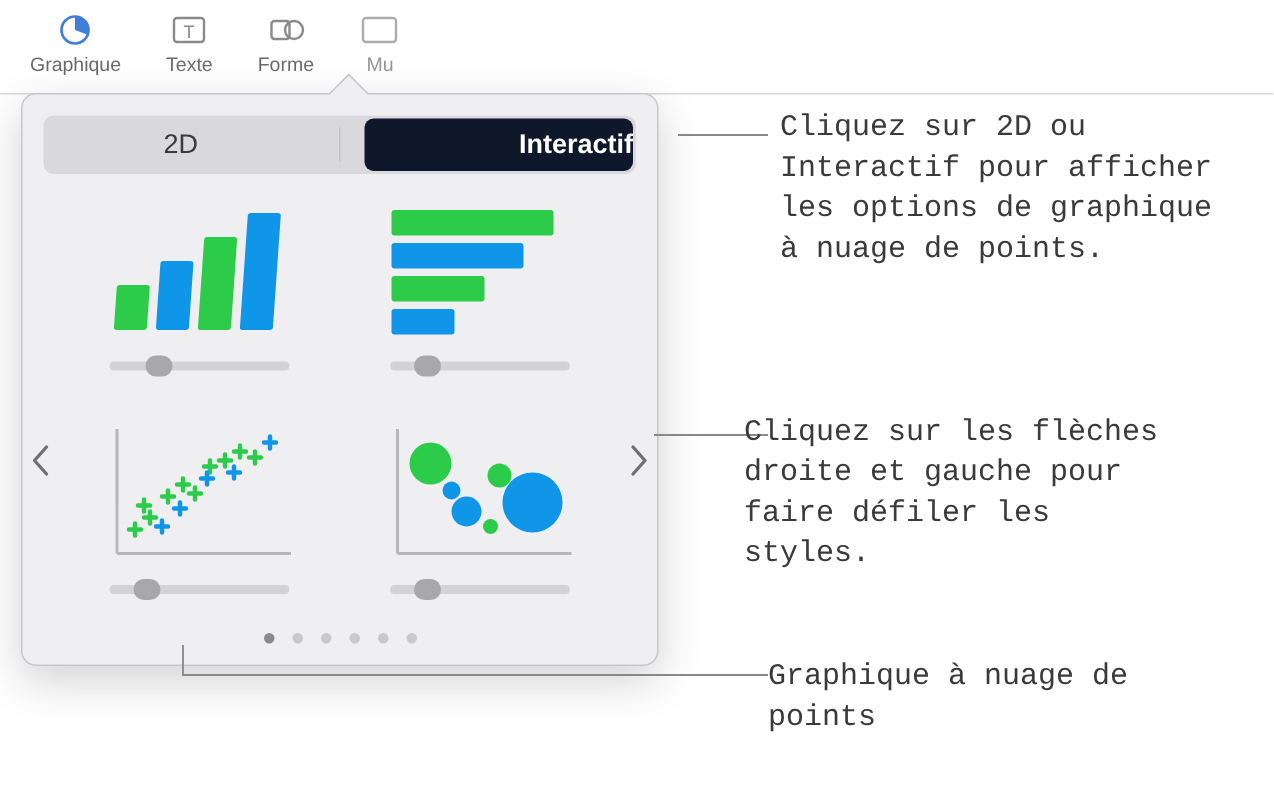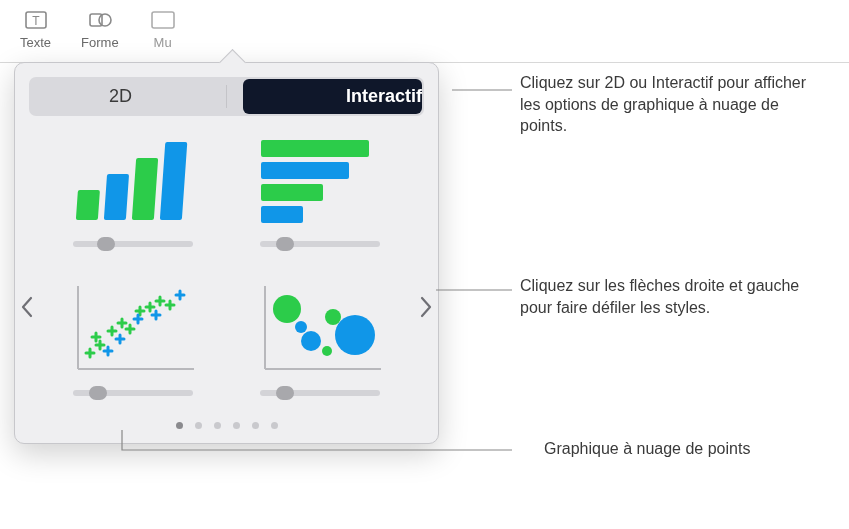--- a/index.html
+++ b/index.html
@@ -143,39 +143,49 @@
       width: 7px;
       height: 7px;
       border-radius: 50%;
       background: #c9c9cd;
       cursor: pointer;
     }
     .dot.active { background: #8a8a8e; }
     
     .callout {
       position: absolute;
-      font-size: 16px;
+      font-size: 20px;
       color: #3a3a3a;
       line-height: 1.35;
+      font-family: Liberation Mono, monospace;
     }
     .callout-1 { top: 72px; left: 520px; width: 300px; }
-    .callout-2 { top: 275px; left: 520px; width: 300px; }
-    .callout-3 { top: 438px; left: 544px; width: 300px; }
+    .callout-2 { top: 275px; left: 496px; width: 300px; }
+    .callout-3 { top: 438px; left: 512px; width: 300px; }
     
     .leader {
       position: absolute;
       stroke: #888;
       stroke-width: 1.2;
       fill: none;
     }
   </style>
 </head>
 <body>
 
 <div class="toolbar">
+  <div class="tool-item active">
+    <span class="tool-icon">
+      <svg viewBox="0 0 28 24">
+          <circle cx="14" cy="12" r="9" fill="none" stroke="currentColor" stroke-width="1.8"></circle>
+          <path d="M14 12 L14 3 A9 9 0 0 1 22 15 Z" fill="currentColor"></path>
+        </svg>
+    </span>
+    <span>Graphique</span>
+  </div>
   <div class="tool-item">
     <span class="tool-icon">
       <svg viewBox="0 0 28 24">
           <rect x="4" y="4" width="20" height="16" rx="2" fill="none" stroke="currentColor" stroke-width="1.6"></rect>
           <text x="14" y="17" font-size="12" text-anchor="middle" fill="currentColor">T</text>
         </svg>
     </span>
     <span>Texte</span>
   </div>
   <div class="tool-item">

